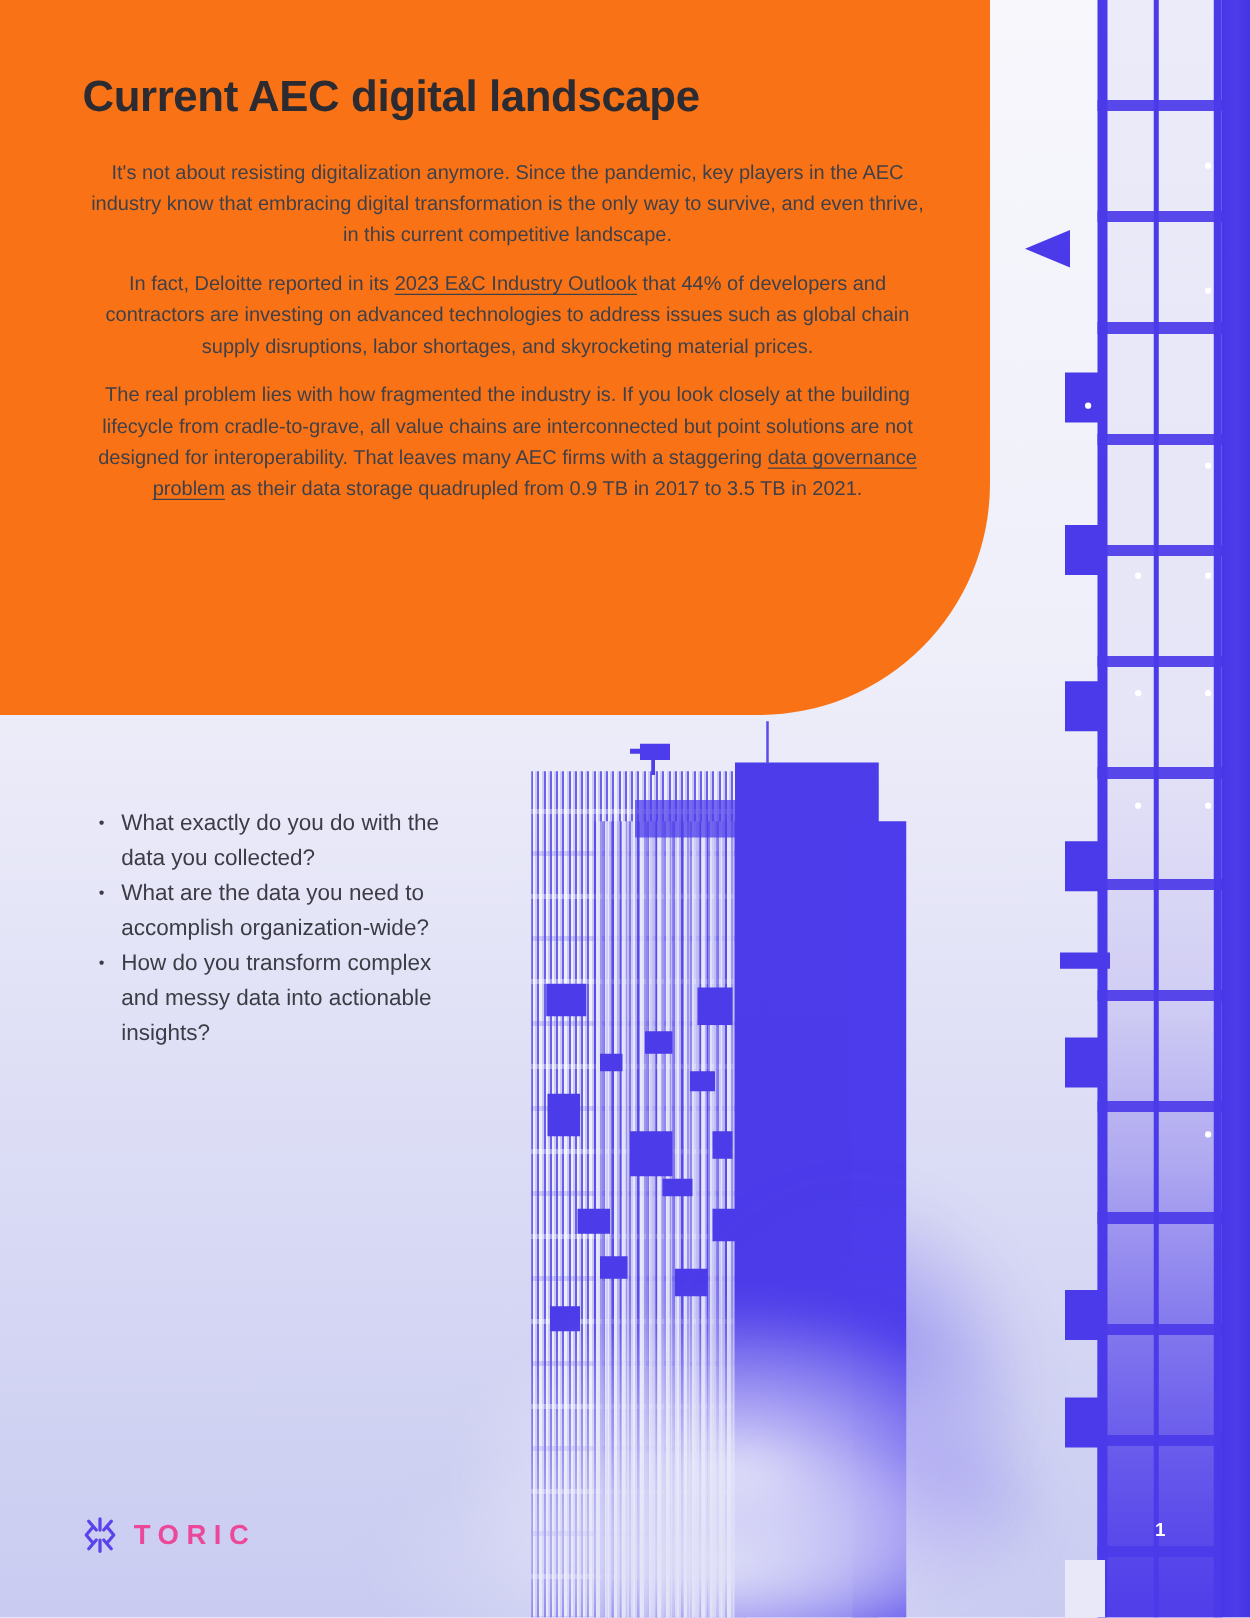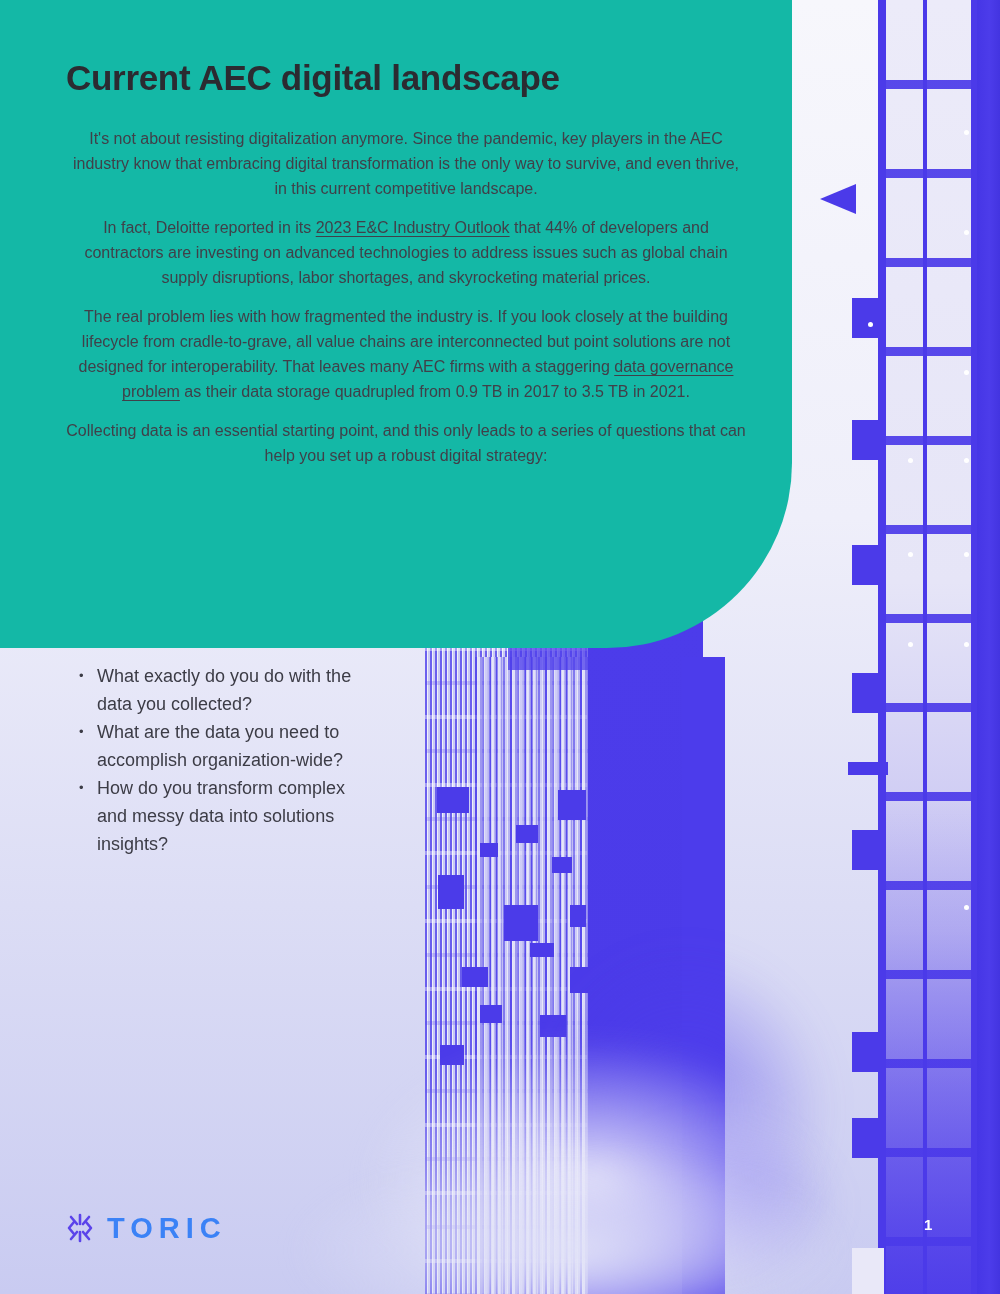--- a/index.html
+++ b/index.html
@@ -3,33 +3,33 @@
 <meta charset="utf-8">
 <style>
   html,body{margin:0;padding:0;}
   body{
     width:1000px;height:1294px;position:relative;overflow:hidden;
     font-family:"Liberation Sans", sans-serif;
     background:linear-gradient(180deg,#f7f7fc 0%,#efeffa 40%,#dcddf5 70%,#c9cbf1 100%);
   }
   
   .white-card{
-    position:absolute;left:0;top:0;width:792px;height:648px;
-    background:#14b8a6;border-bottom-right-radius:185px;z-index:4;
+    position:absolute;left:0;top:0;width:792px;height:572px;
+    background:#f97316;border-bottom-right-radius:185px;z-index:4;
   }
   .content{padding:56px 0 0 66px;width:680px;}
   h1.title{
     margin:0 0 26px 0;font-size:35px;line-height:44px;font-weight:700;
     color:#2b2b31;letter-spacing:-0.3px;
   }
   p.para{margin:0 0 14px 0;font-size:16px;line-height:25px;color:#404049;text-align:center;}
   .link{color:#404049;text-decoration:underline;text-underline-offset:3px;cursor:pointer;}
   
   .bullets{
-    position:absolute;left:78px;top:662px;width:280px;z-index:5;
+    position:absolute;left:78px;top:644px;width:280px;z-index:5;
     list-style:none;margin:0;padding:0;
     font-size:18px;line-height:28px;color:#3c3c46;
   }
   .bullets li{position:relative;padding-left:19px;margin:0;}
   .bullets li::before{content:"•";position:absolute;left:1px;top:0;font-size:13px;line-height:28px;color:#3c3c46;}
   
   .tower{position:absolute;left:420px;top:575px;width:315px;height:719px;z-index:1;}
   .tower .stripes{
     position:absolute;left:5px;top:42px;width:172px;height:677px;
     background:repeating-linear-gradient(90deg,
@@ -80,21 +80,21 @@
   .facade .edgeband{position:absolute;left:125px;top:0;width:23px;height:100%;
     background:linear-gradient(90deg,#4636e6 0%,#4c3cea 55%,#4334e0 100%);}
   .facade .balc{position:absolute;left:0;width:32px;height:40px;background:#4b3ae9;}
   .facade .bar{position:absolute;left:-4px;top:762px;width:40px;height:13px;background:#4b3ae9;}
   .facade .spike{position:absolute;left:-32px;top:184px;width:0;height:0;
     border-right:36px solid #4b3ae9;border-top:15px solid transparent;border-bottom:15px solid transparent;}
   .facade .dot{position:absolute;width:5px;height:5px;border-radius:50%;background:#ffffff;}
   .page-num{position:absolute;left:72px;top:1216px;color:#ffffff;font-size:15px;font-weight:700;}
   
   .logo{position:absolute;left:66px;top:1212px;height:32px;display:flex;align-items:center;gap:13px;z-index:5;}
-  .logo-text{font-size:29px;font-weight:700;letter-spacing:6px;color:#3b82f6;}
+  .logo-text{font-size:22px;font-weight:700;letter-spacing:6px;color:#ec4899;}
 </style>
 </head>
 <body>
 
 <div class="tower">
   <div class="stripes"></div>
   <div class="stripes2"></div>
   <div class="band" style="left:88px;top:65px;width:90px;height:30px;"></div>
   <div class="solid-main"></div>
   <div class="solid-ext"></div>
@@ -152,28 +152,27 @@
   <div class="dot" style="left:112px;top:905px;"></div>
   <span class="page-num">1</span>
 </div>
 
 <div class="white-card">
   <div class="content">
     <h1 class="title">Current AEC digital landscape</h1>
     <p class="para">It's not about resisting digitalization anymore. Since the pandemic, key players in the AEC industry know that embracing digital transformation is the only way to survive, and even thrive, in this current competitive landscape.</p>
     <p class="para"><span>In fact, Deloitte reported in its </span><a class="link">2023 E&amp;C Industry Outlook</a><span> that 44% of developers and contractors are investing on advanced technologies to address issues such as global chain supply disruptions, labor shortages, and skyrocketing material prices.</span></p>
     <p class="para"><span>The real problem lies with how fragmented the industry is. If you look closely at the building lifecycle from cradle-to-grave, all value chains are interconnected but point solutions are not designed for interoperability. That leaves many AEC firms with a staggering </span><a class="link">data governance problem</a><span> as their data storage quadrupled from 0.9 TB in 2017 to 3.5 TB in 2021.</span></p>
-    <p class="para">Collecting data is an essential starting point, and this only leads to a series of questions that can help you set up a robust digital strategy:</p>
   </div>
 </div>
 
 <ul class="bullets">
   <li>What exactly do you do with the data you collected?</li>
   <li>What are the data you need to accomplish organization-wide?</li>
-  <li>How do you transform complex and messy data into solutions insights?</li>
+  <li>How do you transform complex and messy data into actionable insights?</li>
 </ul>
 
 <div class="logo">
   <span style="display:inline-flex;">
     <svg width="28" height="30" viewBox="0 0 28 30" fill="none" stroke="#5b43ea" stroke-width="2.6" stroke-linecap="round" stroke-linejoin="round">
       <line x1="14" y1="2" x2="14" y2="11"></line>
       <line x1="14" y1="19" x2="14" y2="28"></line>
       <line x1="5" y1="4" x2="11" y2="11"></line>
       <line x1="23" y1="4" x2="17" y2="11"></line>
       <line x1="5" y1="26" x2="11" y2="19"></line>

